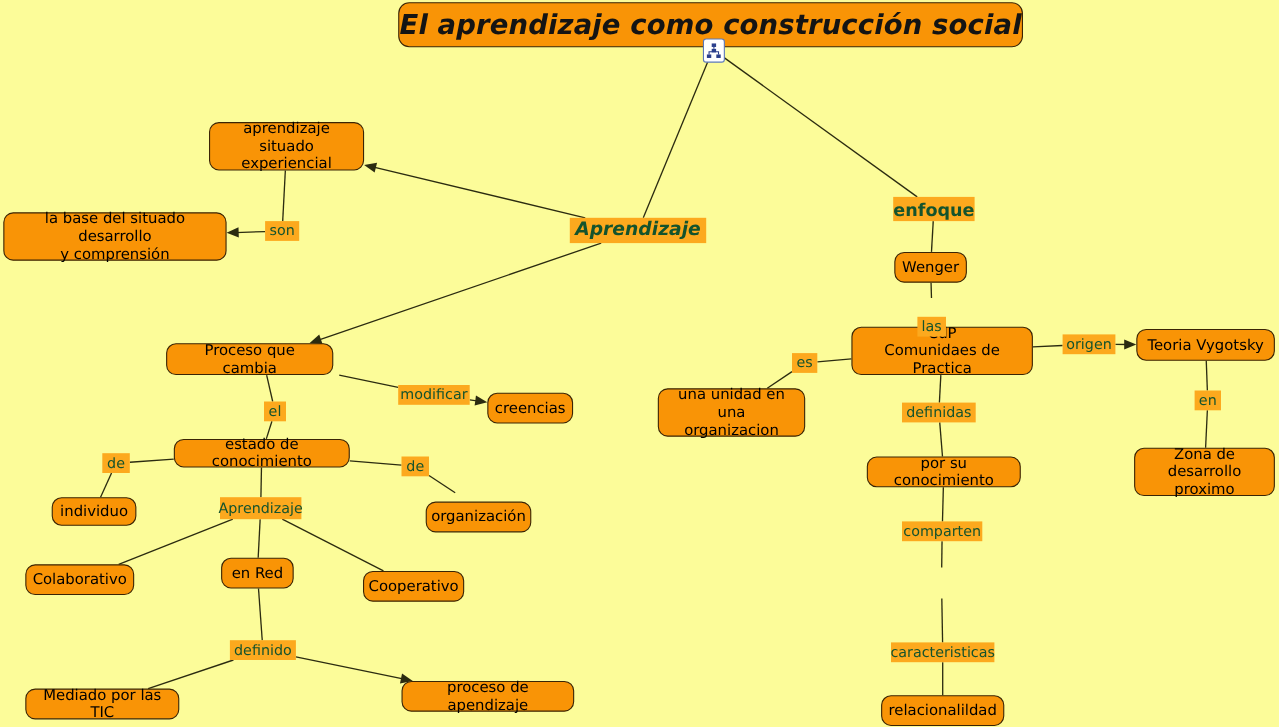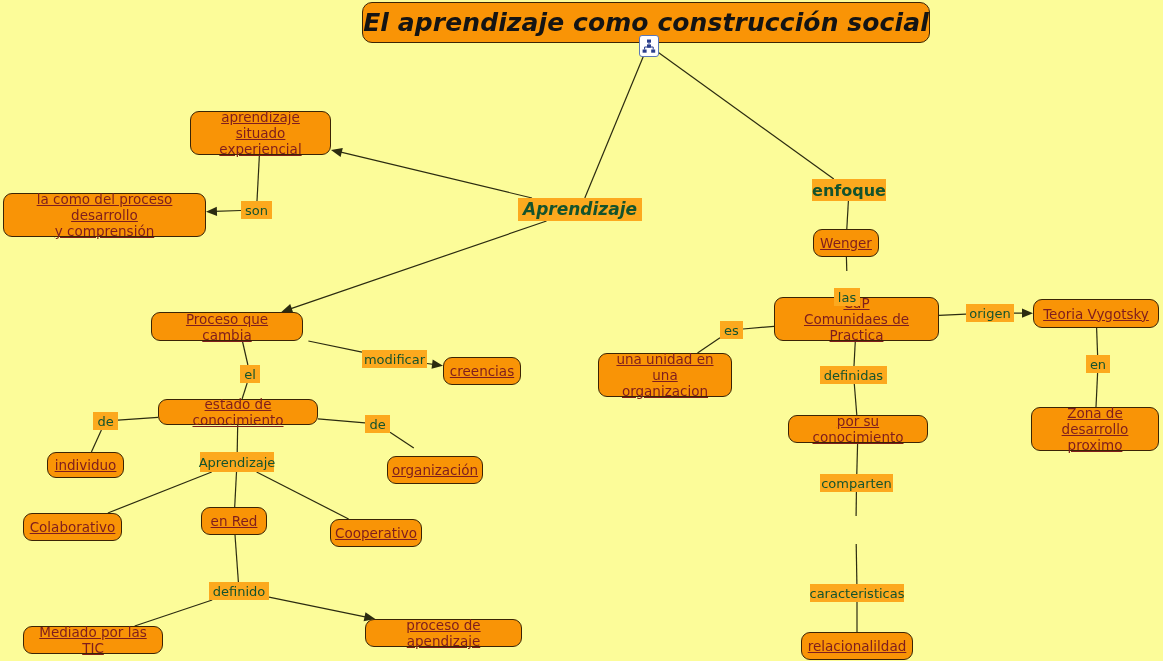--- a/index.html
+++ b/index.html
@@ -23,32 +23,31 @@
     height: 661px;
     pointer-events: none;
   }
   
   .node {
     position: absolute;
     box-sizing: border-box;
     background: #f99406;
     border: 1.5px solid #3a2405;
     border-radius: 9px;
-    color: #7f1d1d;
+    color: #000000;
     font-size: 13.5px;
     line-height: 16px;
     text-align: center;
     display: flex;
     align-items: center;
     justify-content: center;
     padding: 3px 8px;
     white-space: pre-line;
     box-shadow: 0 0 0 0 rgba(0,0,0,0);
     z-index: 3;
-    text-decoration: underline;
   }
   
   .linklabel {
     position: absolute;
     box-sizing: border-box;
     background: #fca91e;
     color: #14532d;
     font-size: 13px;
     line-height: 17px;
     text-align: center;
@@ -230,21 +229,21 @@
       <rect x="5" y="0.5" width="4" height="3.2" fill="#2b3f8c"></rect>
       <rect x="0.6" y="10.5" width="4" height="3.2" fill="#2b3f8c"></rect>
       <rect x="9.2" y="10.5" width="4" height="3.2" fill="#2b3f8c"></rect>
       <rect x="5" y="5.4" width="4" height="3.2" fill="#2b3f8c"></rect>
       <path d="M7 3.7 L7 5.4 M2.6 10.5 L2.6 8 L11.2 8 L11.2 10.5 M7 8 L7 8.6" stroke="#2b3f8c" stroke-width="1" fill="none"></path>
     </svg>
   </div>
 
 <div class="node" style="left: 190px; top: 111px; width: 141px; height: 44px;">aprendizaje situado
 experiencial</div>
-    <div class="node" style="left: 3px; top: 193px; width: 203px; height: 44px;">la como del proceso  desarrollo
+    <div class="node" style="left: 3px; top: 193px; width: 203px; height: 44px;">la base del situado  desarrollo
 y comprensión</div>
     <div class="linklabel bold-italic" style="left: 518px; top: 198px; width: 124px; height: 23px;">Aprendizaje</div>
     <div class="linklabel bold-plain" style="left: 812px; top: 179px; width: 74px; height: 22px;">enfoque</div>
     <div class="node" style="left: 813px; top: 229px; width: 66px; height: 28px;">Wenger</div>
     <div class="node" style="left: 774px; top: 297px; width: 165px; height: 44px;">CdP
 Comunidaes de Practica</div>
     <div class="node" style="left: 1033px; top: 299px; width: 126px; height: 29px;">Teoria Vygotsky</div>
     <div class="node" style="left: 598px; top: 353px; width: 134px; height: 44px;">una unidad en una
 organizacion</div>
     <div class="node" style="left: 1031px; top: 407px; width: 128px; height: 44px;">Zona de

